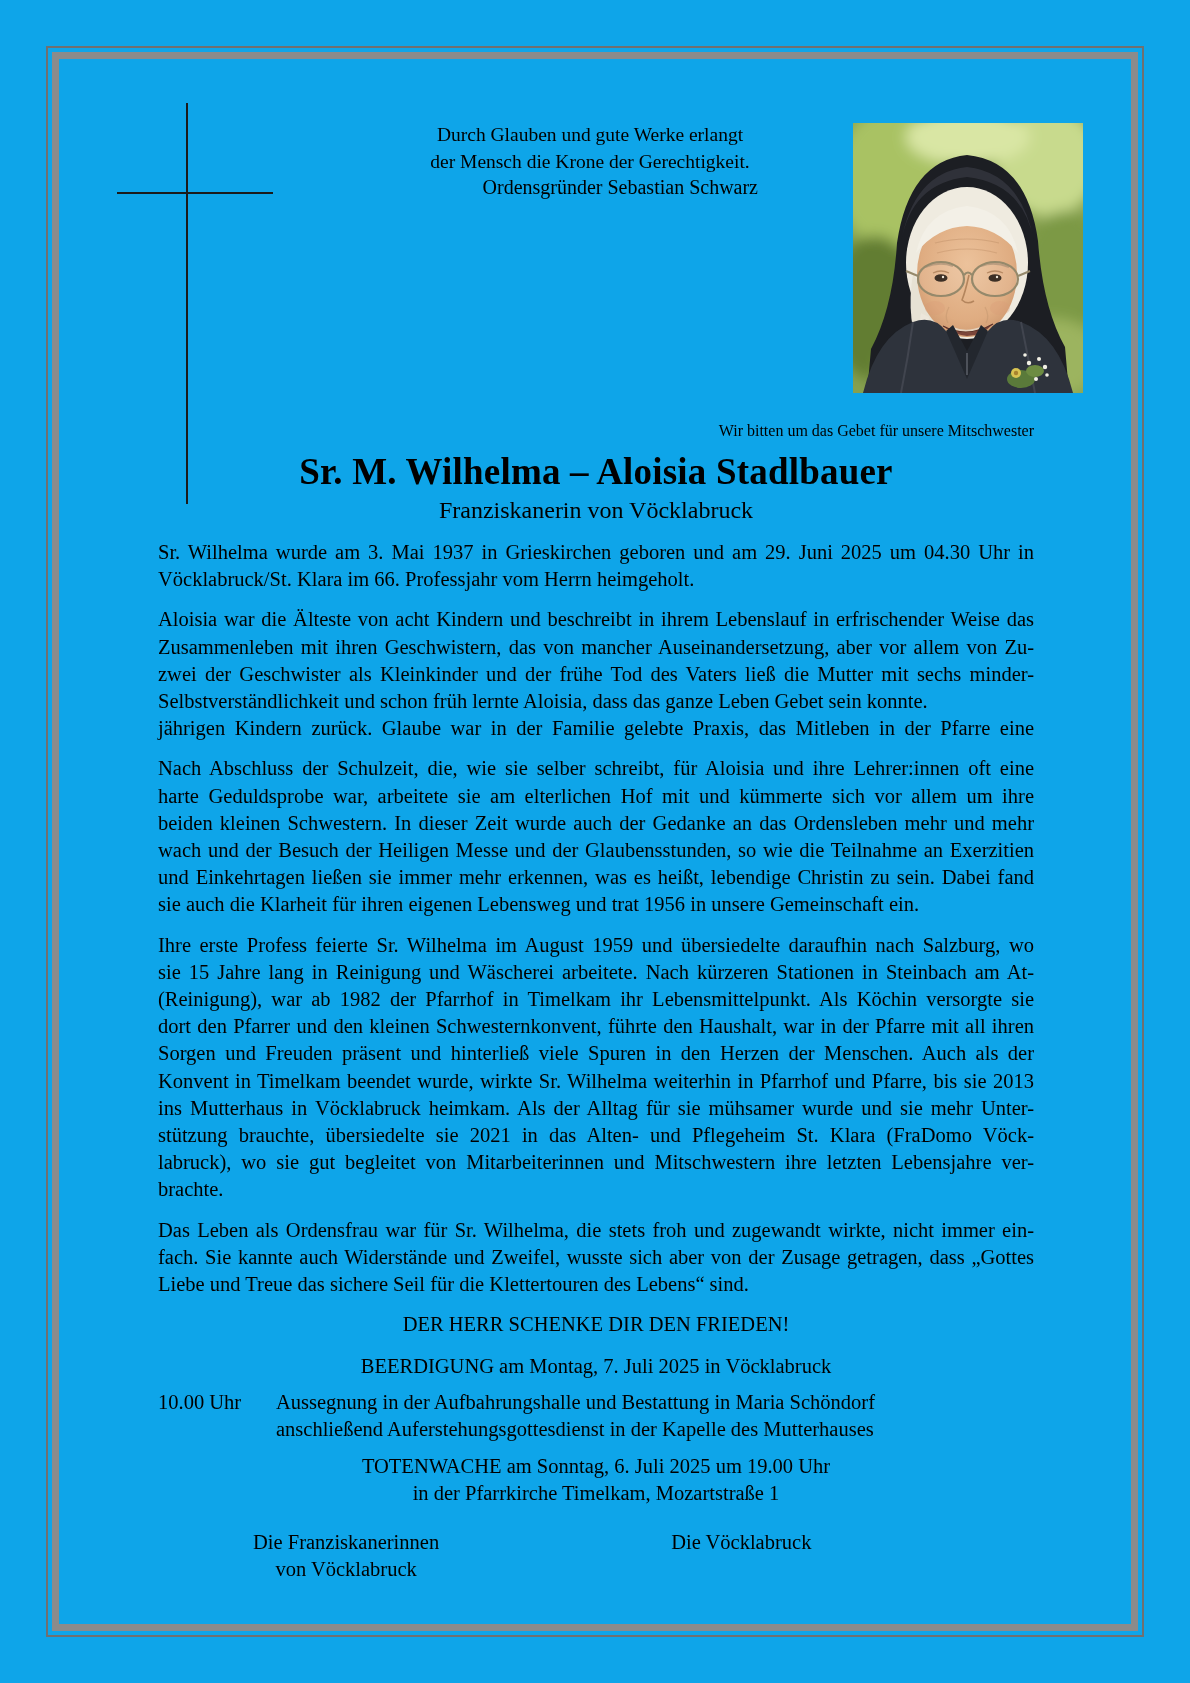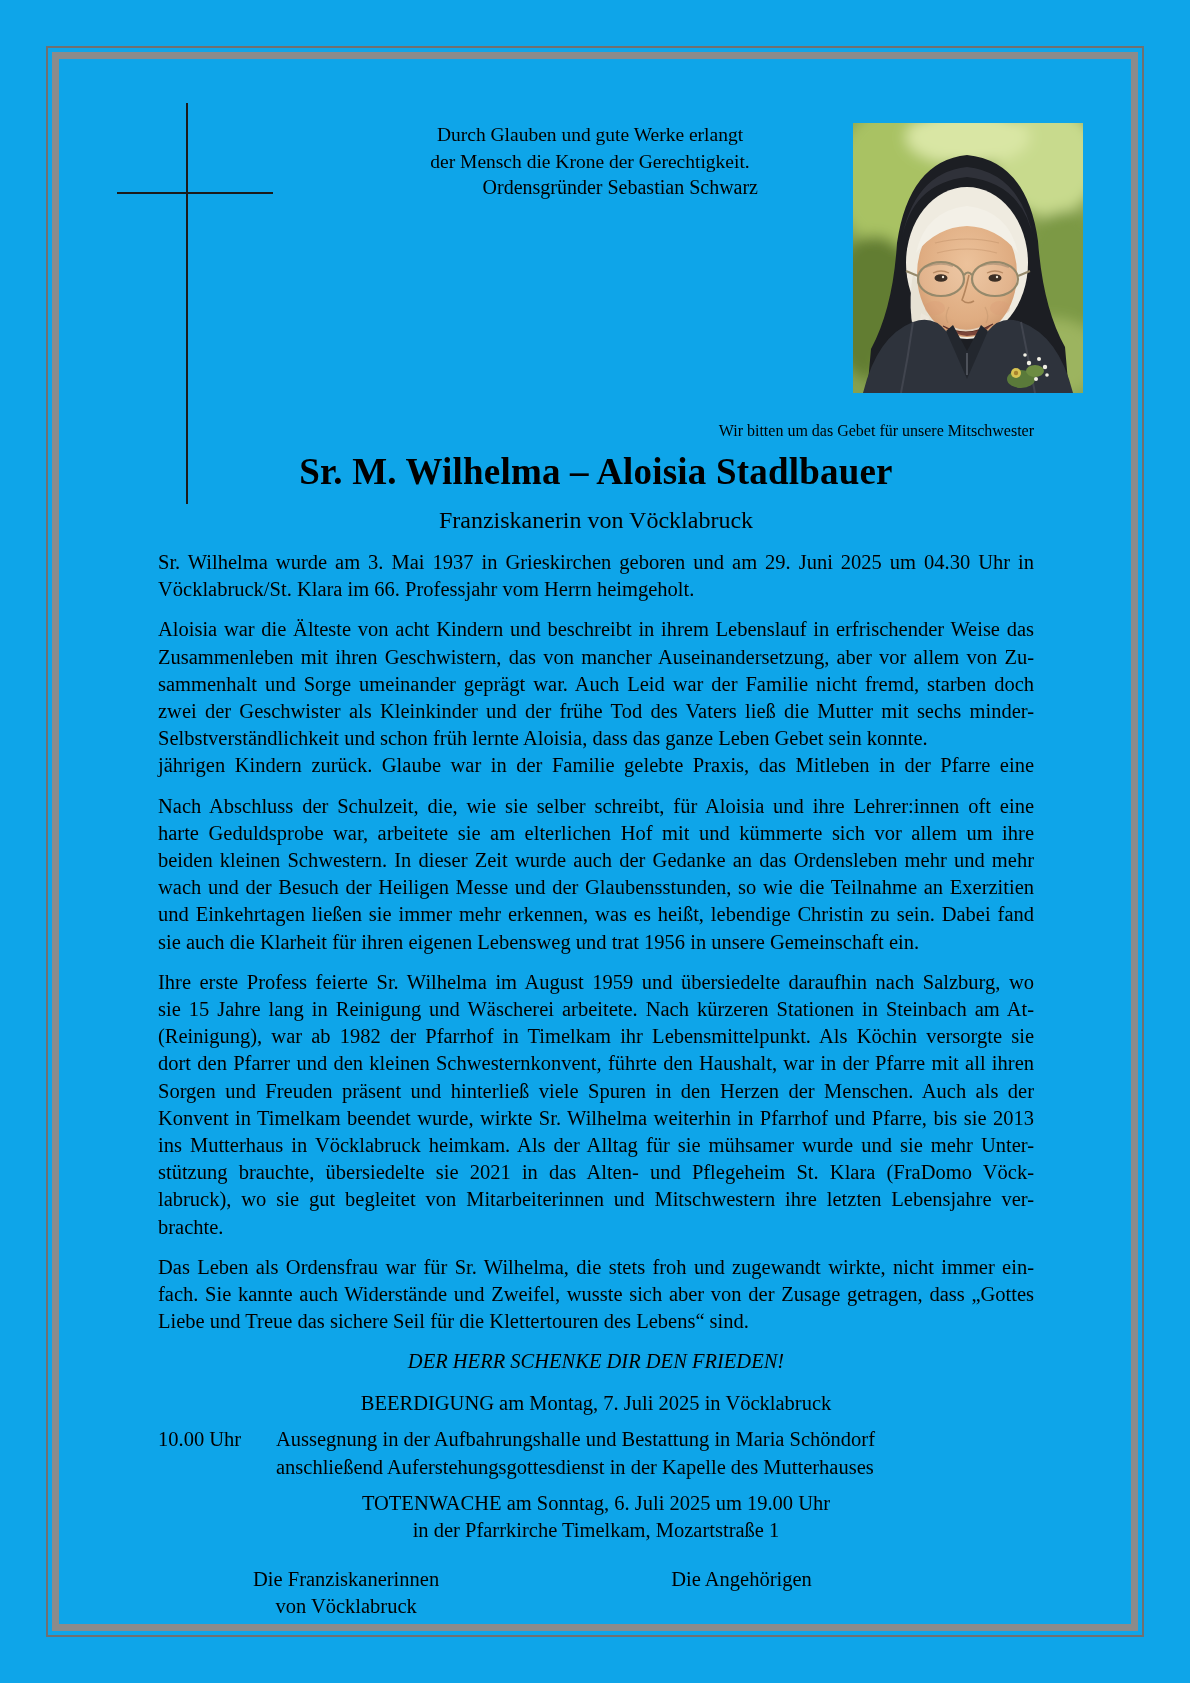--- a/index.html
+++ b/index.html
@@ -17,29 +17,29 @@
   .epigraph { position:absolute; top:121px; left:420px; width:340px; text-align:center;
               font-size:19.5px; line-height:27px; }
   .epigraph .attribution { font-size:20px; line-height:20px; text-align:right; margin-top:2px; padding-right:2px; }
 
   .photo { position:absolute; left:853px; top:123px; width:230px; height:270px; }
   .photo svg { display:block; width:100%; height:100%; }
 
   .main { position:absolute; left:158px; top:418px; width:876px; font-size:20.5px; line-height:27.2px; }
   .intro    { text-align:right; font-size:16px; line-height:26px; }
   .title    { text-align:center; font-size:37px; font-weight:bold; line-height:44px; margin-top:6px; letter-spacing:0.2px; }
-  .subtitle { text-align:center; font-size:24px; line-height:30px; margin-top:11px; }
+  .subtitle { text-align:center; font-size:24px; line-height:30px; margin-top:1px; }
 
   .bio { margin-top:14px; }
   .para { margin-bottom:13px; }
   .para:last-child { margin-bottom:0; }
   .line { white-space:normal; }
   .line.just { text-align:justify; text-align-last:justify; text-justify:inter-word; }
 
-  .peace  { text-align:center; margin-top:13px; line-height:27px;font-style:italic; }
+  .peace  { text-align:center; margin-top:13px; line-height:27px; }
   .burial { text-align:center; margin-top:15px; line-height:27px; }
 
   .schedule { display:flex; margin-top:9px; line-height:27.2px; }
   .schedule .time { width:118px; flex:0 0 118px; }
   .schedule .what { flex:1; }
 
   .wake { text-align:center; margin-top:9px; line-height:27.2px; }
 
   .signatures { display:flex; margin-top:22px; line-height:27px; }
   .sig-left  { margin-left:95px; text-align:center; }
@@ -160,21 +160,20 @@
     <div class="subtitle">Franziskanerin von Vöcklabruck</div>
 
     <div class="bio">
         <div class="para">
           <div class="line just">Sr. Wilhelma wurde am 3. Mai 1937 in Grieskirchen geboren und am 29. Juni 2025 um 04.30 Uhr in</div>
           <div class="line">Vöcklabruck/St. Klara im 66. Professjahr vom Herrn heimgeholt.</div>
         </div>
         <div class="para">
           <div class="line just">Aloisia war die Älteste von acht Kindern und beschreibt in ihrem Lebenslauf in erfrischender Weise das</div>
           <div class="line just">Zusammenleben mit ihren Geschwistern, das von mancher Auseinandersetzung, aber vor allem von Zu-</div>
-          <div class="line just">sammenhalt und Sorge umeinander geprägt war. Auch Leid war der Familie nicht fremd, starben doch</div>
           <div class="line just">zwei der Geschwister als Kleinkinder und der frühe Tod des Vaters ließ die Mutter mit sechs minder-</div>
           <div class="line">Selbstverständlichkeit und schon früh lernte Aloisia, dass das ganze Leben Gebet sein konnte.</div>
           <div class="line just">jährigen Kindern zurück. Glaube war in der Familie gelebte Praxis, das Mitleben in der Pfarre eine</div>
         </div>
         <div class="para">
           <div class="line just">Nach Abschluss der Schulzeit, die, wie sie selber schreibt, für Aloisia und ihre Lehrer:innen oft eine</div>
           <div class="line just">harte Geduldsprobe war, arbeitete sie am elterlichen Hof mit und kümmerte sich vor allem um ihre</div>
           <div class="line just">beiden kleinen Schwestern. In dieser Zeit wurde auch der Gedanke an das Ordensleben mehr und mehr</div>
           <div class="line just">wach und der Besuch der Heiligen Messe und der Glaubensstunden, so wie die Teilnahme an Exerzitien</div>
           <div class="line just">und Einkehrtagen ließen sie immer mehr erkennen, was es heißt, lebendige Christin zu sein. Dabei fand</div>
@@ -213,17 +212,17 @@
     <div class="wake">
       <div>TOTENWACHE am Sonntag, 6. Juli 2025 um 19.00 Uhr</div>
       <div>in der Pfarrkirche Timelkam, Mozartstraße 1</div>
     </div>
 
     <div class="signatures">
       <div class="sig-left">
         <div>Die Franziskanerinnen</div>
         <div>von Vöcklabruck</div>
       </div>
-      <div class="sig-right">Die Angehörigen</div>
+      <div class="sig-right">Die Vöcklabruck</div>
     </div>
   </div>
 
 </div>
 
 </body></html>

